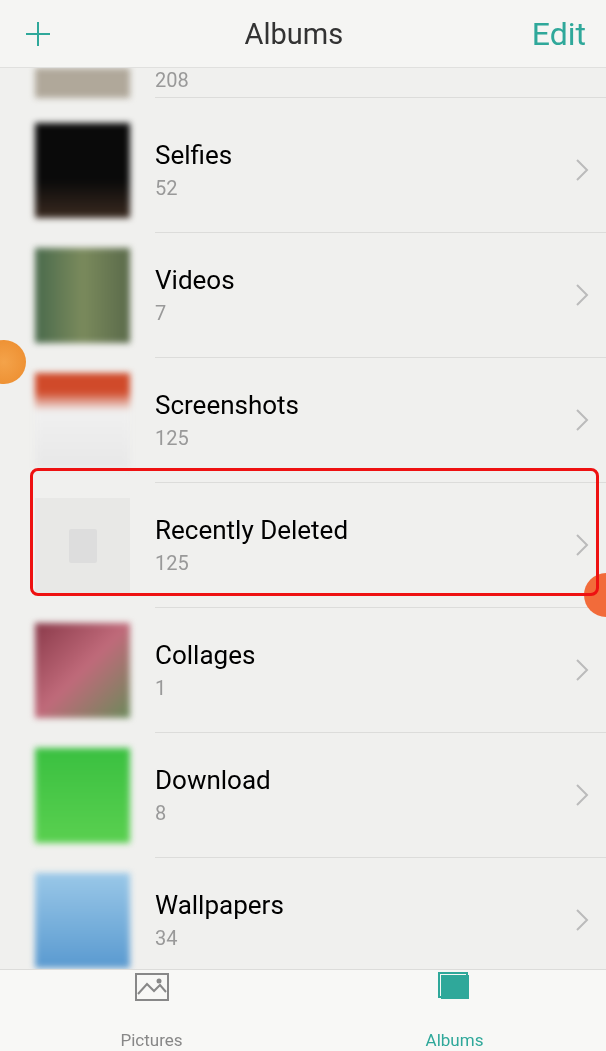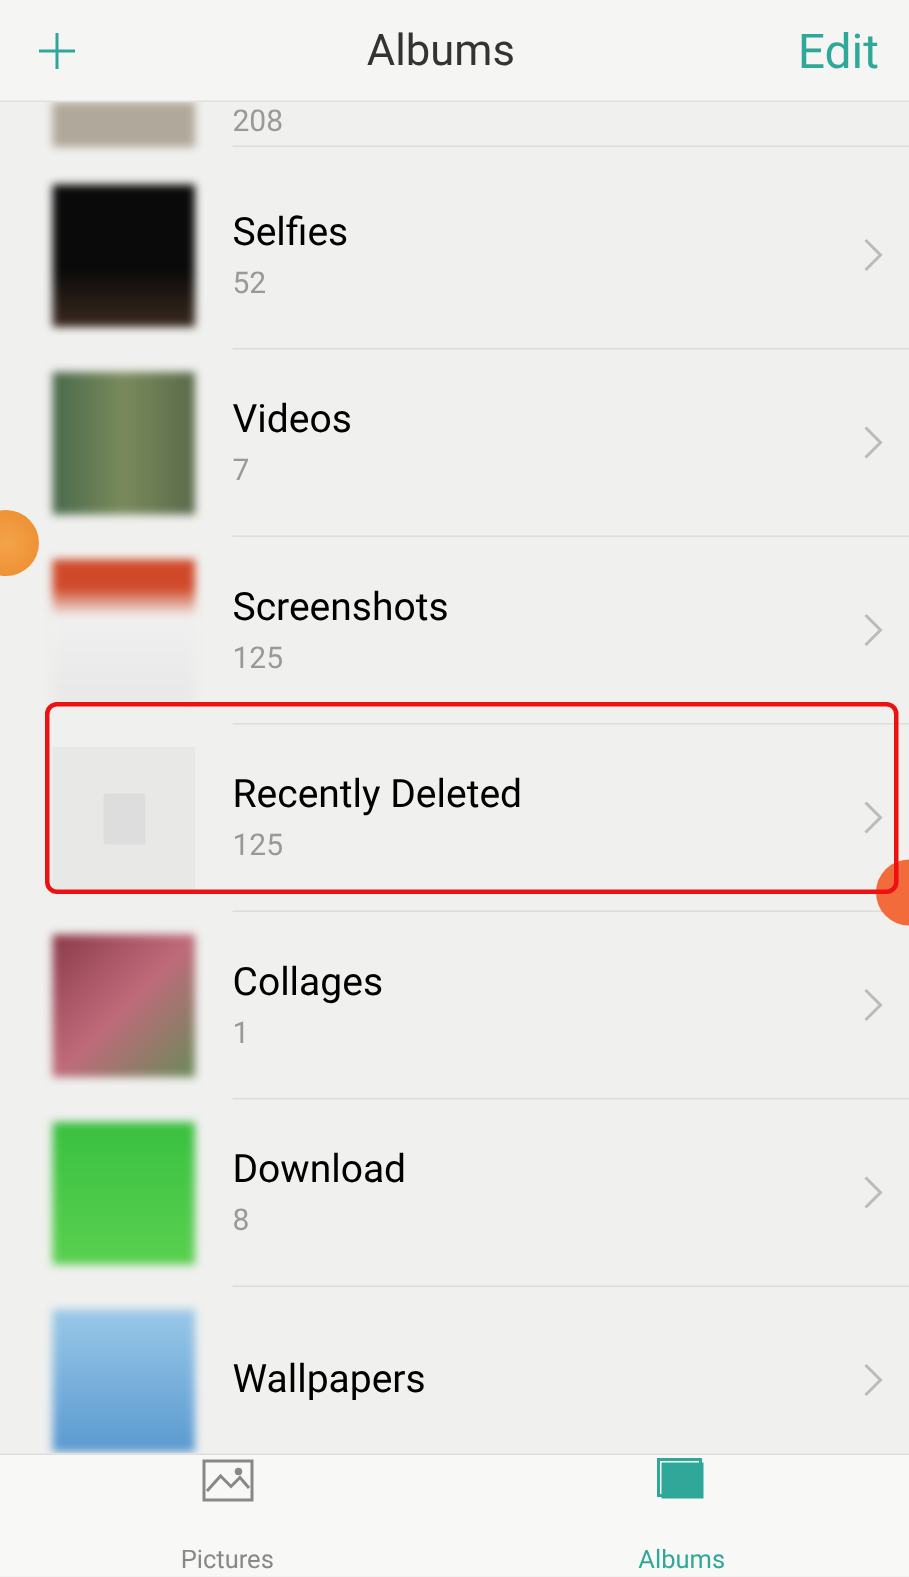--- a/index.html
+++ b/index.html
@@ -275,20 +275,21 @@
           <path d="M2 2 L12 12 L2 22" stroke="currentColor" stroke-width="2"></path>
         </svg>
     </div>
   </div>
 
   <div class="album-row">
     <div class="thumb thumb-wallpapers"></div>
     <div class="row-content">
       <div class="row-text">
         <span class="album-name">Wallpapers</span>
+        <span class="album-count">34</span>
       </div>
       <svg class="chevron" width="14" height="24" viewBox="0 0 14 24" fill="none">
           <path d="M2 2 L12 12 L2 22" stroke="currentColor" stroke-width="2"></path>
         </svg>
     </div>
   </div>
 
   <div class="highlight-box"></div>
   <div class="orange-bubble-left"></div>
   <div class="orange-bubble-right"></div>

